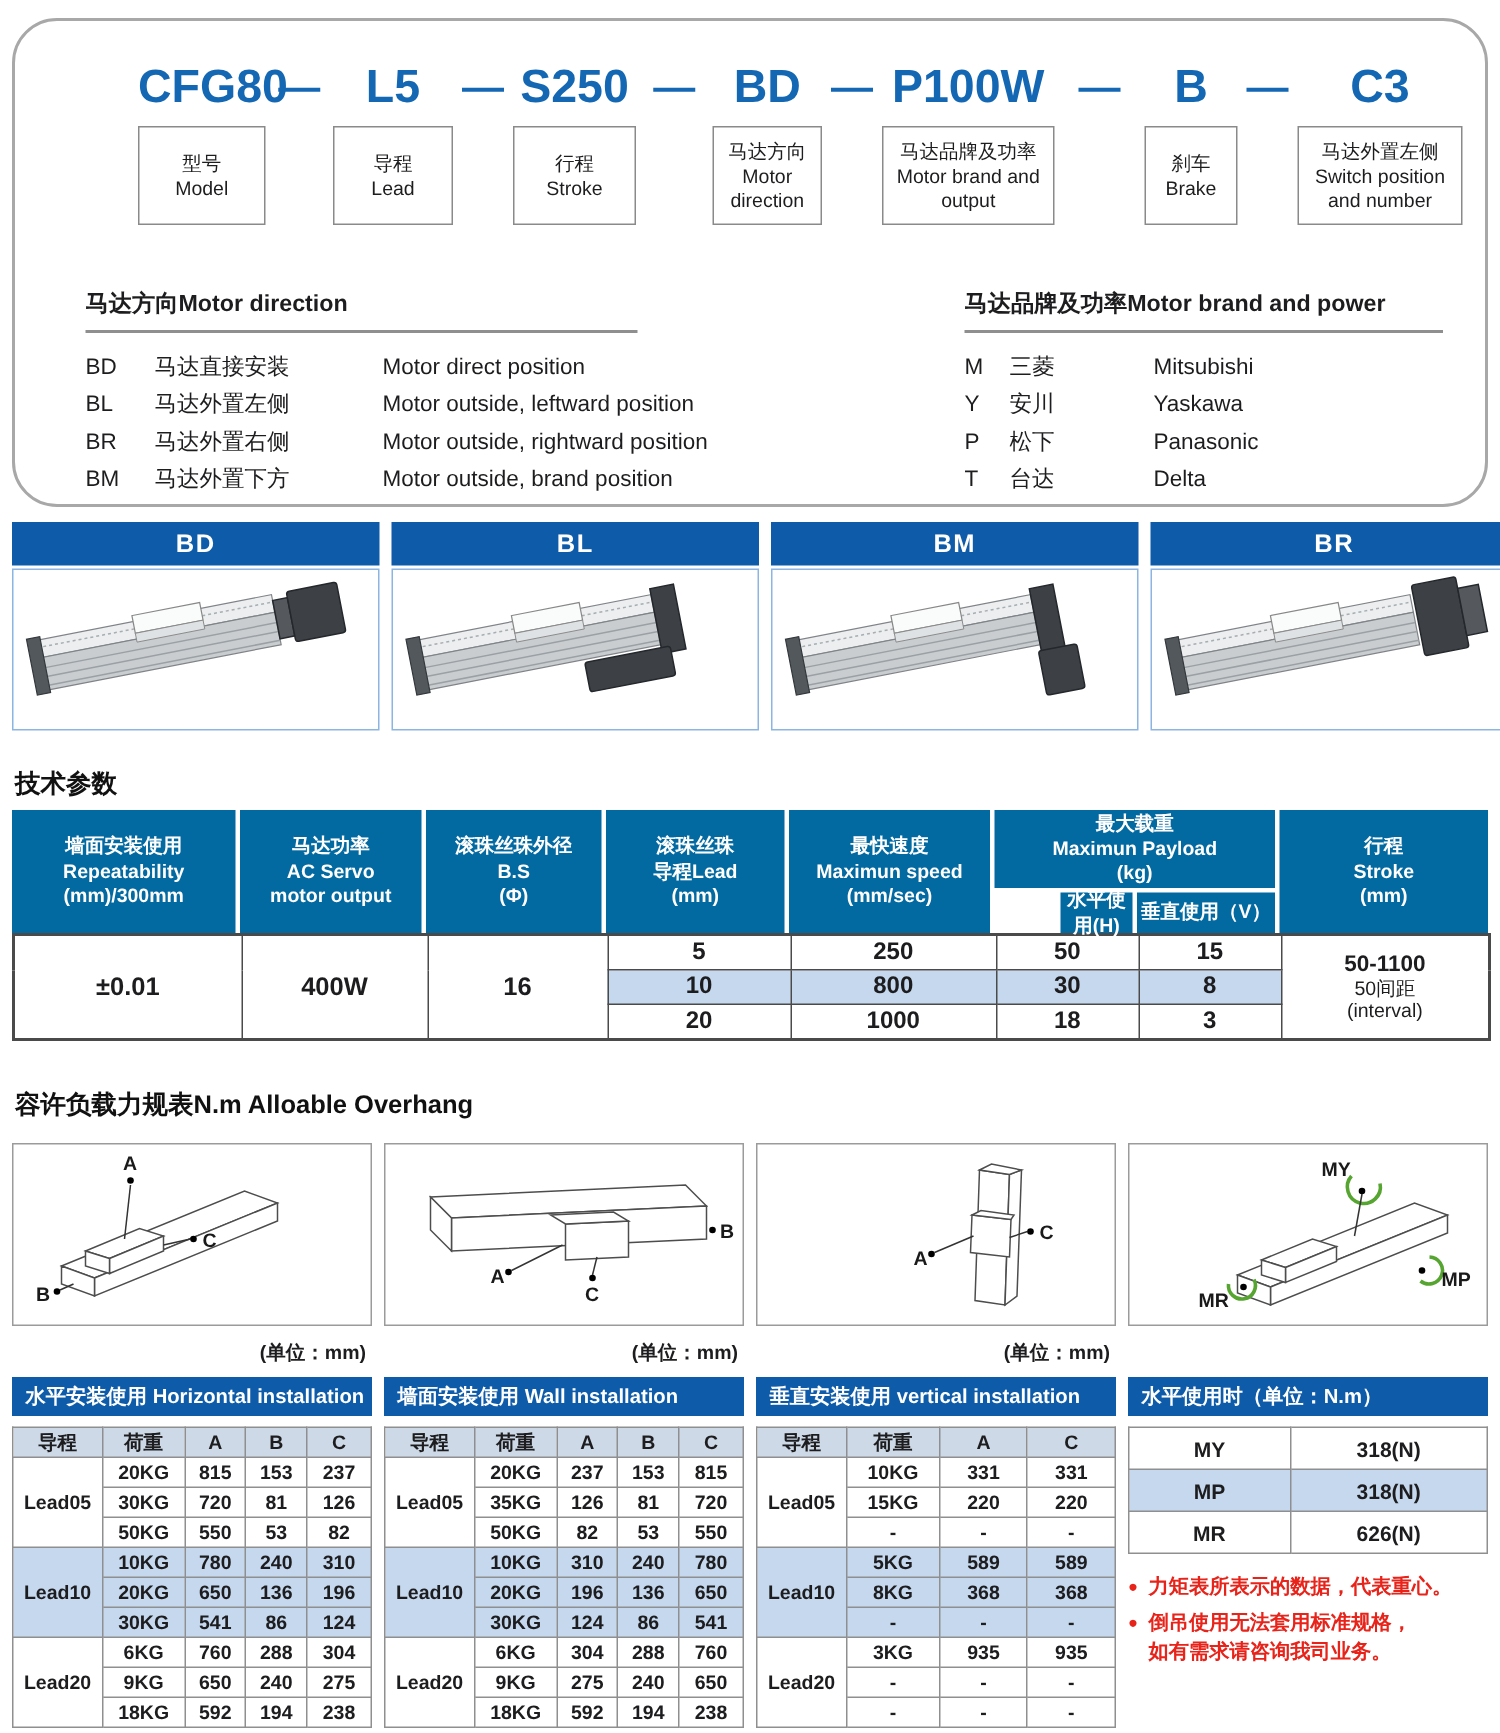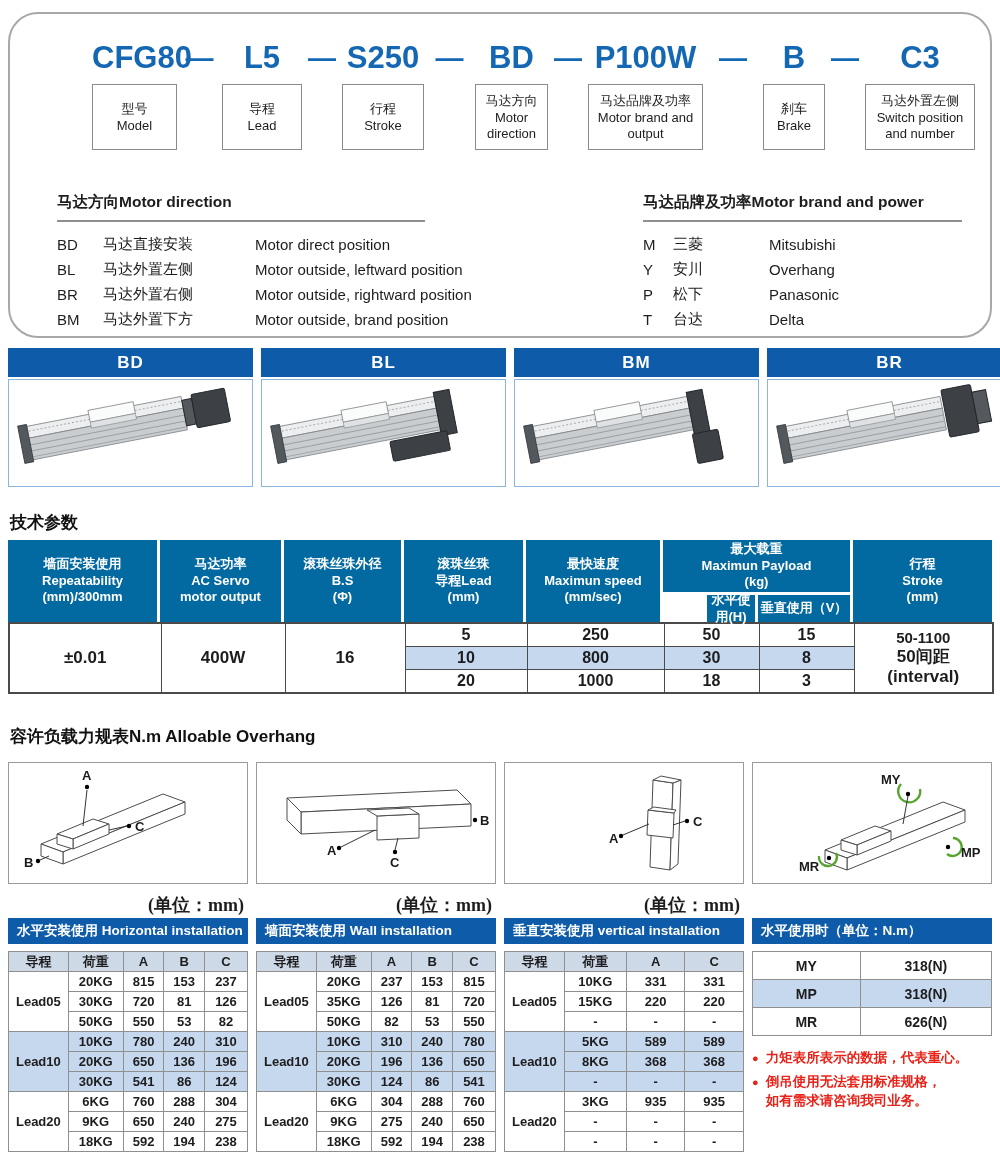--- a/index.html
+++ b/index.html
@@ -33,27 +33,27 @@
   .t-over{top:725px;}
 
   
   .tech{position:absolute;left:8px;top:540px;width:984px;}
   .tech-head{display:grid;grid-template-rows:52px 27px;gap:3px;background:#fff;}
   .th-cell{background:#0369a1;color:#fff;display:flex;align-items:center;justify-content:center;text-align:center;font-weight:bold;font-size:13px;line-height:1.3;white-space:pre-line;}
   .tech-body{border-collapse:collapse;table-layout:fixed;width:984px;border:2px solid #4a4a4a;margin-top:0;}
   .tech-body td{border:1px solid #4a4a4a;text-align:center;font-size:16px;font-weight:bold;height:22px;padding:0;background:#fff;}
   .tech-body tr.hl td{background:#c5d8ee;}
   .stroke-main{font-size:15px;line-height:1.2;}
-  .stroke-sub{font-size:17px;line-height:1.15;font-weight:bold;}
+  .stroke-sub{font-size:13px;line-height:1.15;font-weight:normal;}
 
   
   .diagrams{position:absolute;left:8px;top:762px;width:984px;display:grid;grid-template-columns:repeat(4,1fr);gap:8px;}
   .diag{border:1px solid #9b9b9b;height:120px;background:#fff;display:flex;align-items:center;justify-content:center;}
   .captions{position:absolute;left:8px;top:893px;width:984px;display:grid;grid-template-columns:repeat(4,1fr);gap:8px;}
-  .cap{font-size:18px;font-weight:bold;text-align:right;padding-right:4px;font-family:Liberation Serif, serif;}
+  .cap{font-size:13px;font-weight:bold;text-align:right;padding-right:4px;}
 
   
   .bottom{position:absolute;left:8px;top:918px;width:984px;display:grid;grid-template-columns:repeat(4,1fr);gap:8px;align-items:start;}
   .bar{background:#0d5ba9;color:#fff;font-weight:bold;font-size:13.5px;height:26px;line-height:26px;padding-left:9px;}
   .ot{width:100%;border-collapse:collapse;margin-top:7px;table-layout:fixed;}
   .ot th{background:#cdd9e6;}
   .ot th,.ot td{border:1px solid #8f8f8f;font-size:13px;font-weight:bold;text-align:center;height:19px;padding:0;background-clip:padding-box;}
   .ot tr.hl td{background:#c5d8ee;}
   .nmt{width:100%;border-collapse:collapse;margin-top:7px;table-layout:fixed;}
   .nmt td{border:1px solid #8f8f8f;font-size:14px;font-weight:bold;text-align:center;height:27px;padding:0;}
@@ -141,21 +141,21 @@
         <div class="list-title">马达品牌及功率Motor brand and power</div>
         <div class="list-rows" id="brand-rows">
             <div class="lr" style="grid-template-columns: 30px 96px 1fr;">
               <span>M</span>
               <span>三菱</span>
               <span>Mitsubishi</span>
             </div>
             <div class="lr" style="grid-template-columns: 30px 96px 1fr;">
               <span>Y</span>
               <span>安川</span>
-              <span>Overhang</span>
+              <span>Yaskawa</span>
             </div>
             <div class="lr" style="grid-template-columns: 30px 96px 1fr;">
               <span>P</span>
               <span>松下</span>
               <span>Panasonic</span>
             </div>
             <div class="lr" style="grid-template-columns: 30px 96px 1fr;">
               <span>T</span>
               <span>台达</span>
               <span>Delta</span>

